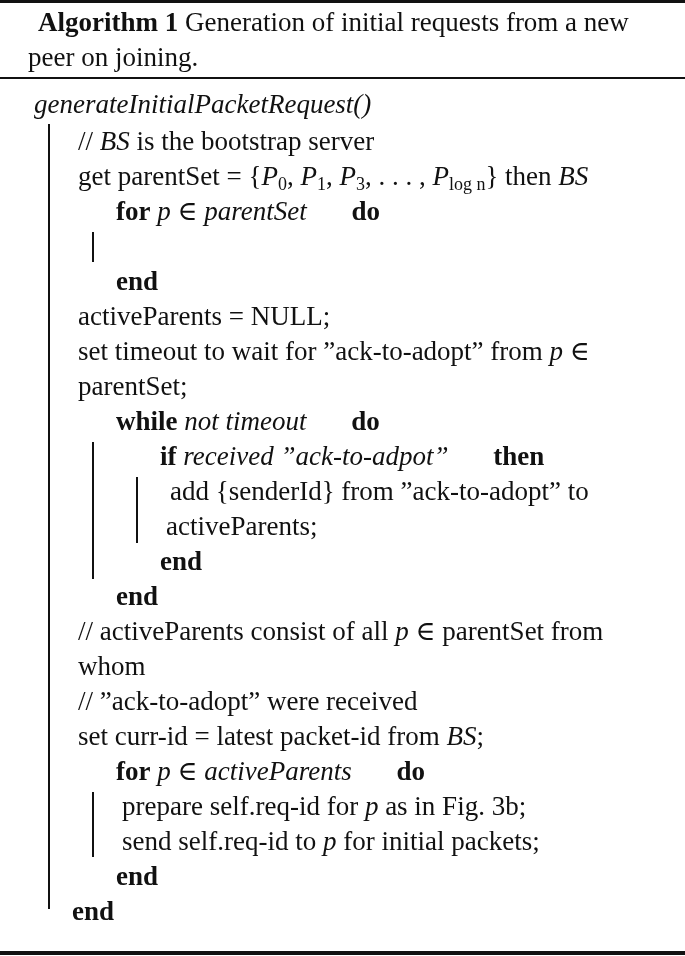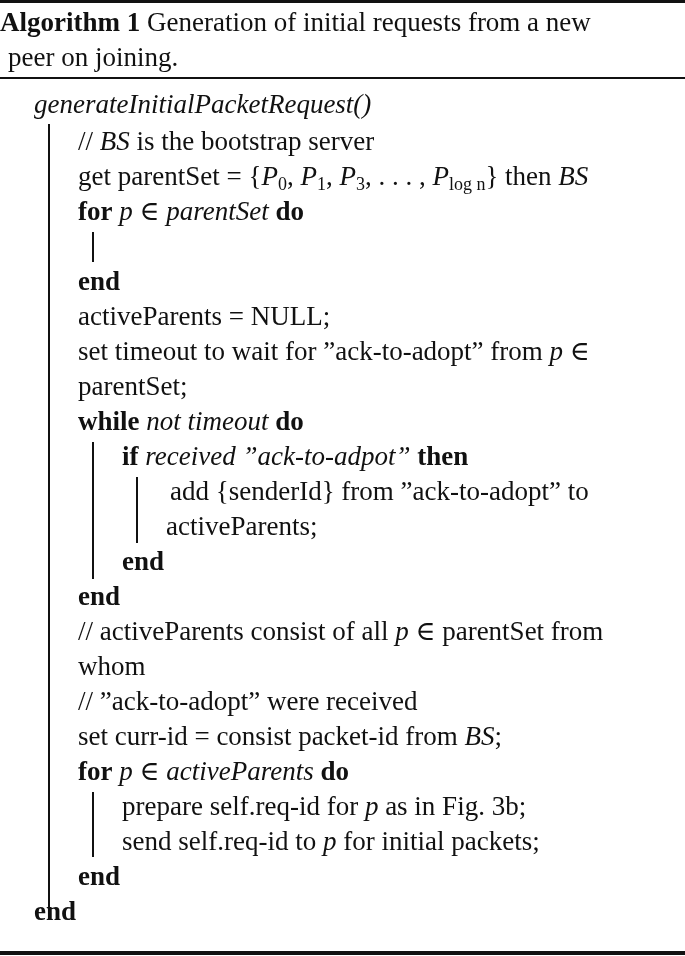--- a/index.html
+++ b/index.html
@@ -2,22 +2,22 @@
 <html><head>
 <meta charset="utf-8">
 <style>
   html,body{margin:0;padding:0;background:#ffffff;}
   body{width:685px;height:956px;overflow:hidden;font-family:"Liberation Serif","DejaVu Serif",serif;color:#111;}
   .algo{position:relative;width:685px;height:956px;}
   .rule-top{position:absolute;left:0;top:0;width:685px;height:3px;background:#111;}
   .rule-mid{position:absolute;left:0;top:77px;width:685px;height:2px;background:#111;}
   .rule-bot{position:absolute;left:0;top:951px;width:685px;height:4px;background:#111;}
   .caption{position:absolute;left:0;top:5px;width:680px;font-size:27px;line-height:35px;}
-  .caption .cap2{padding-left:8px;}
-  .b{font-weight:bold;}
+  .caption .cap2{padding-left:28px;}
+  .b{font-weight:bold;padding-left:38px;}
   .i{font-style:italic;}
   .line{position:absolute;font-size:27px;line-height:35px;white-space:nowrap;}
   .vbar{position:absolute;width:1.5px;background:#111;}
   sub{font-size:18px;vertical-align:-5px;line-height:0;}
 </style>
 </head>
 <body>
 
 <div class="algo">
   <div class="rule-top"></div>
@@ -63,21 +63,21 @@
   <div class="line b" style="left:122px;top:544px;">end</div>
 
   <div class="line b" style="left:78px;top:579px;">end</div>
 
   <div class="line" style="left:78px;top:614px;"><span>// activeParents consist of all </span><span class="i">p</span><span> ∈ parentSet from</span></div>
 
   <div class="line" style="left:78px;top:649px;">whom</div>
 
   <div class="line" style="left:78px;top:684px;">// ”ack-to-adopt” were received</div>
 
-  <div class="line" style="left:78px;top:719px;"><span>set curr-id = consist packet-id from </span><span class="i">BS</span><span>;</span></div>
+  <div class="line" style="left:78px;top:719px;"><span>set curr-id = latest packet-id from </span><span class="i">BS</span><span>;</span></div>
 
   <div class="line" style="left:78px;top:754px;"><span class="b">for</span> <span class="i">p ∈ activeParents</span> <span class="b">do</span></div>
 
   <div class="vbar" style="left:92px;top:792px;height:65px;"></div>
 
   <div class="line" style="left:122px;top:789px;"><span>prepare self.req-id for </span><span class="i">p</span><span> as in Fig. 3b;</span></div>
 
   <div class="line" style="left:122px;top:824px;"><span>send self.req-id to </span><span class="i">p</span><span> for initial packets;</span></div>
 
   <div class="line b" style="left:78px;top:859px;">end</div>

